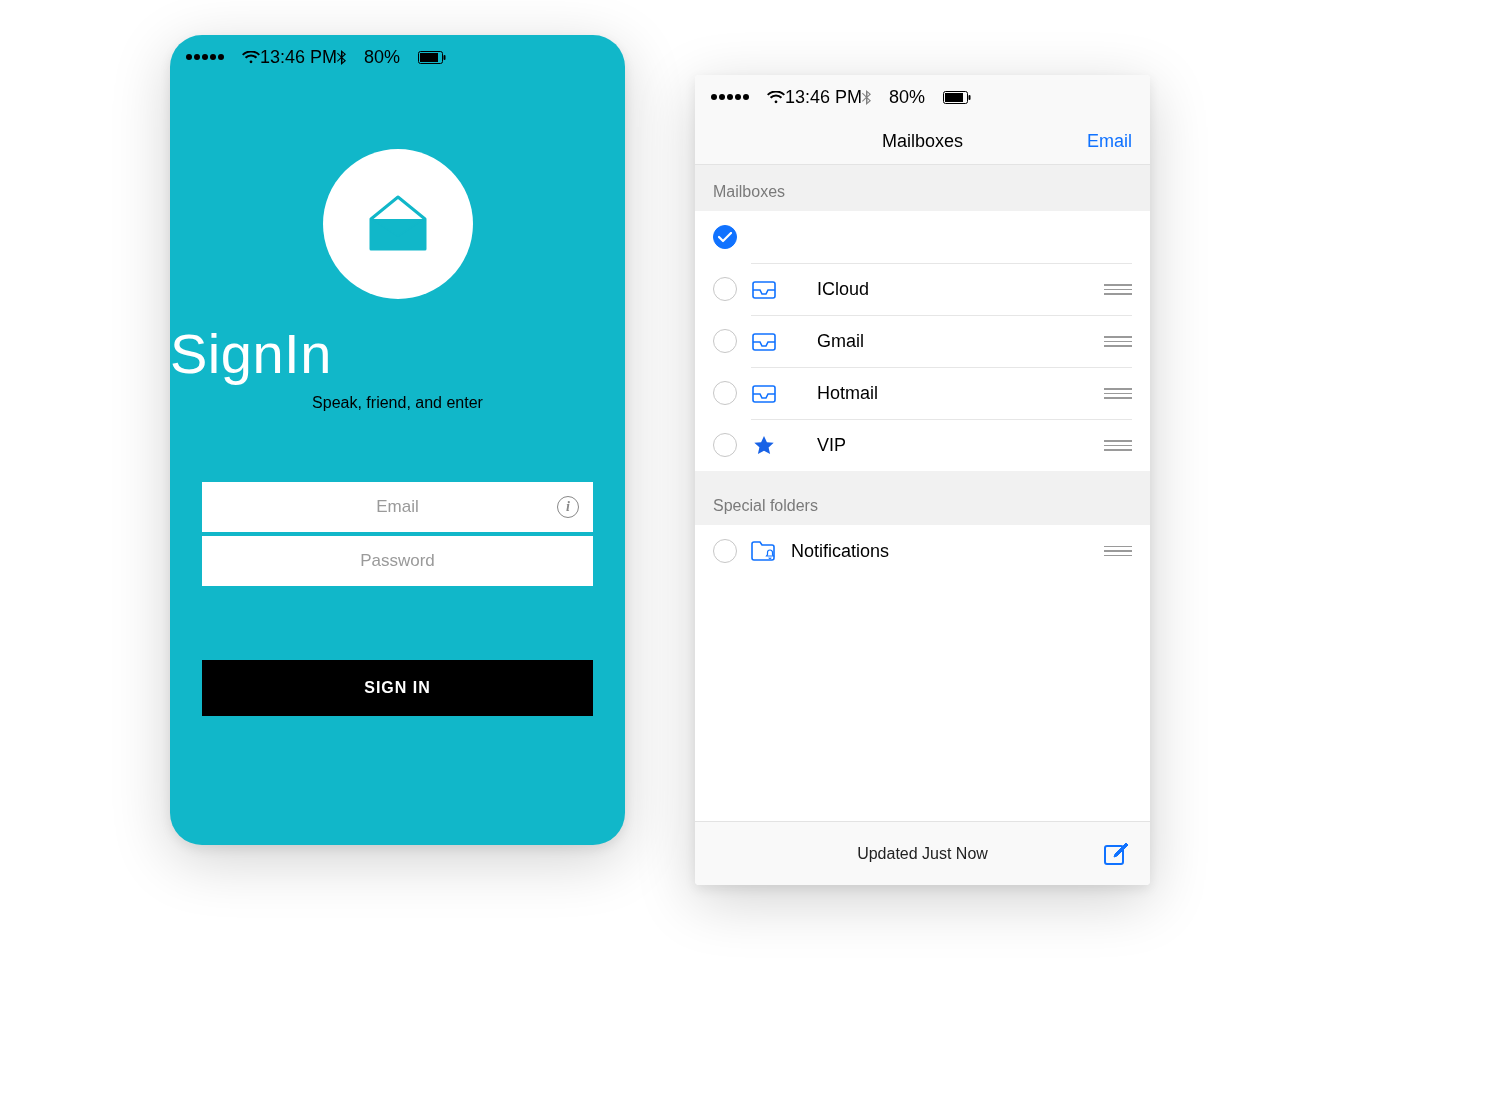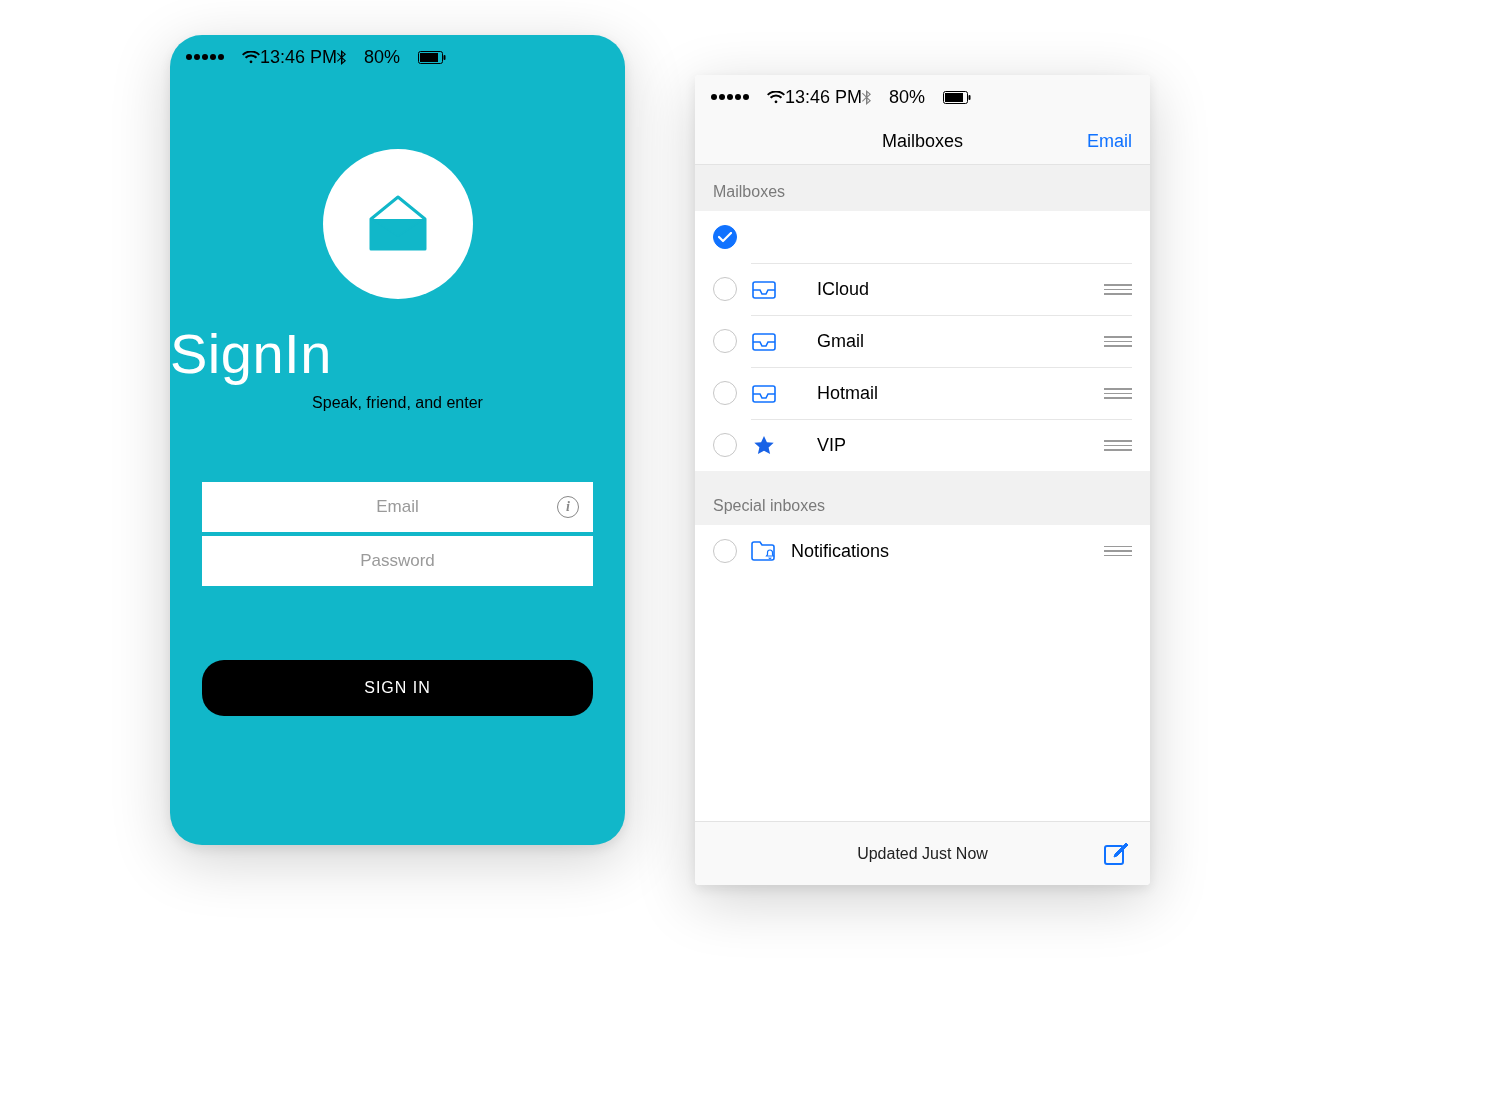--- a/index.html
+++ b/index.html
@@ -87,24 +87,23 @@
   }
   .signin-btn {
     margin: 74px 32px 0;
     height: 56px;
     background:#000;
     color:#fff;
     display:flex;
     align-items:center;
     justify-content:center;
     font-size:16px;
-    font-weight:400;
+    font-weight:700;
     letter-spacing:1px;
     cursor:pointer;
-    border-radius:22px;
   }
 
   
   .phone-right {
     left: 695px;
     top: 75px;
     width: 455px;
     height: 810px;
     background: #fff;
     color:#000;
@@ -353,21 +352,21 @@
           <div class="drag">
             <span></span>
             <span></span>
             <span></span>
           </div>
         </div>
       </div>
     </div>
 
   <div class="spacer-gap"></div>
-  <div class="section-header" style="padding-top:14px;">Special inboxes</div>
+  <div class="section-header" style="padding-top:14px;">Special folders</div>
 
   <div class="list" id="special-list">
       <div class="row">
         <div class="radio"></div>
         <div class="row-inner">
           <div class="row-icon">
             <svg width="26" height="22" viewBox="0 0 26 22">
               <path d="M1 5 V18 a2 2 0 0 0 2 2 H21 a2 2 0 0 0 2 -2 V7 a2 2 0 0 0 -2 -2 H11 L9 2 H3 a2 2 0 0 0 -2 2 Z" fill="none" stroke="#1072ff" stroke-width="1.6"></path>
               <path d="M19 10 a2.5 2.5 0 0 1 2.5 2.5 v2 l1 1.5 h-7 l1 -1.5 v-2 a2.5 2.5 0 0 1 2.5 -2.5 z M18 17.5 a1 1 0 0 0 2 0" fill="none" stroke="#1072ff" stroke-width="1.2"></path>
             </svg>

